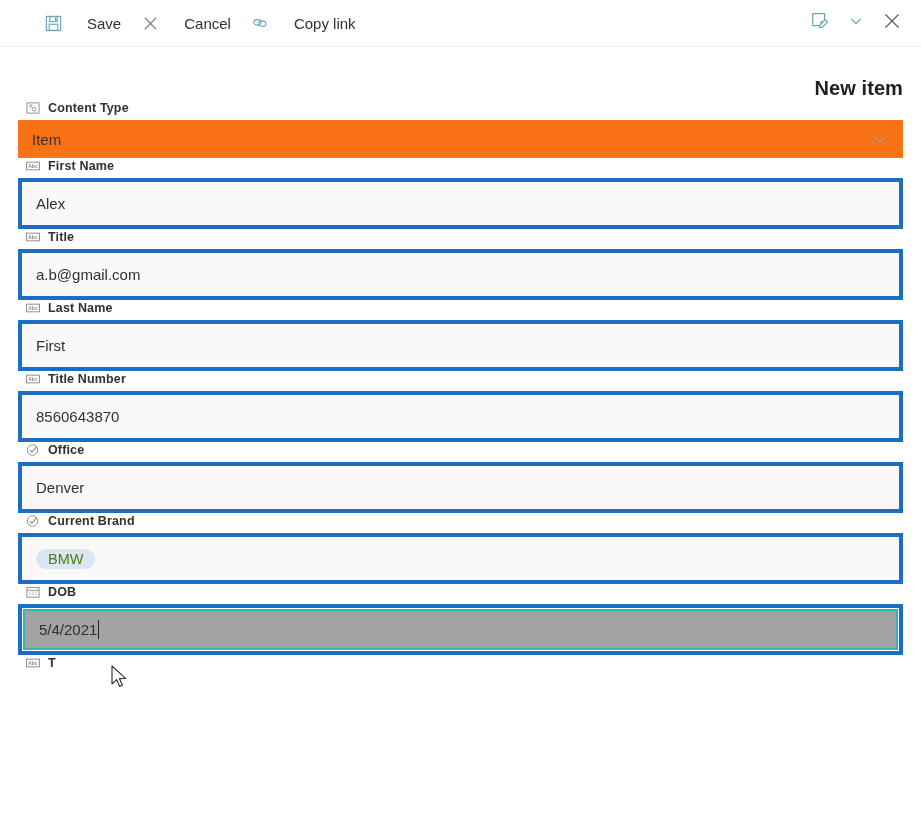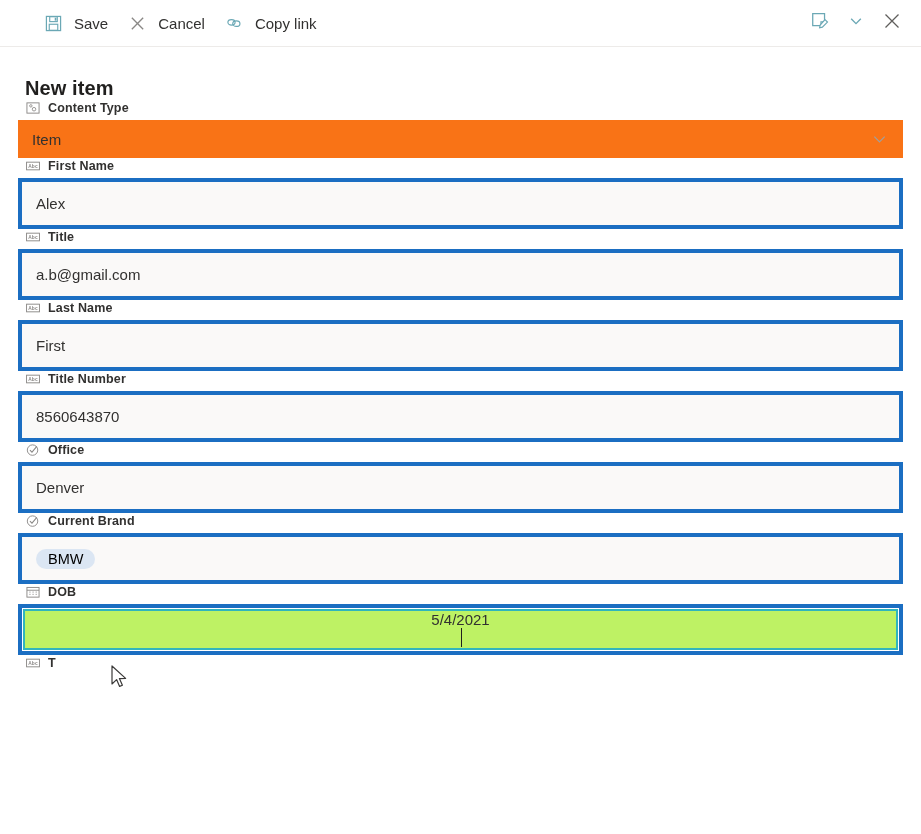--- a/index.html
+++ b/index.html
@@ -17,21 +17,21 @@
     height: 47px;
     display: flex;
     align-items: center;
     background: #ffffff;
     border-bottom: 1px solid #edebe9;
     padding: 0 12px 0 34px;
   }
   .cmd-btn {
     display: flex;
     align-items: center;
-    gap: 12px;
+    gap: 25px;
     height: 34px;
     padding: 0 10px;
     cursor: pointer;
     color: #323130;
     font-size: 15px;
     white-space: nowrap;
     background: transparent;
     border: none;
   }
   .cmd-icon { display: flex; align-items: center; justify-content: center; width: 18px; height: 18px; }
@@ -46,20 +46,21 @@
   .icon-btn {
     width: 34px; height: 34px;
     display: flex; align-items: center; justify-content: center;
     cursor: pointer; border: none; background: transparent;
   }
 
   
   .form-body {
     position: relative;
     padding: 0 18px;
+    text-align: right;
   }
   .page-title {
     font-size: 20px;
     font-weight: 600;
     color: #201f1e;
     letter-spacing: .1px;
     margin: 30px 0 0 7px;
   }
 
   .field { margin-top: 0; }
@@ -104,40 +105,40 @@
     border: 4px solid var(--hl, #1b6ec2);
     background: #ffffff;
   }
   .hl .control { height: 43px; }
 
   
   .focusring {
     border: 2px solid #30b5bd;
     margin: 1px;
   }
-  .focusring .control { height: 37px; background: #bef264; flex-direction: column; }
+  .focusring .control { height: 37px; background: #a3a3a3; }
 
   .caret {
     display: inline-block;
     width: 1px;
     height: 19px;
     background: #201f1e;
     margin-left: 1px;
     vertical-align: -4px;
   }
 
   
   .pill {
     display: inline-flex;
     align-items: center;
     height: 20px;
     padding: 0 12px;
     border-radius: 13px;
     background: #dbe6f3;
-    color: #000000;
+    color: #4d7c0f;
     font-size: 14.5px;
   }
 
   
   .cursor {
     position: absolute;
     left: 111px;
     top: 588px;
     width: 18px; height: 26px;
     pointer-events: none;

